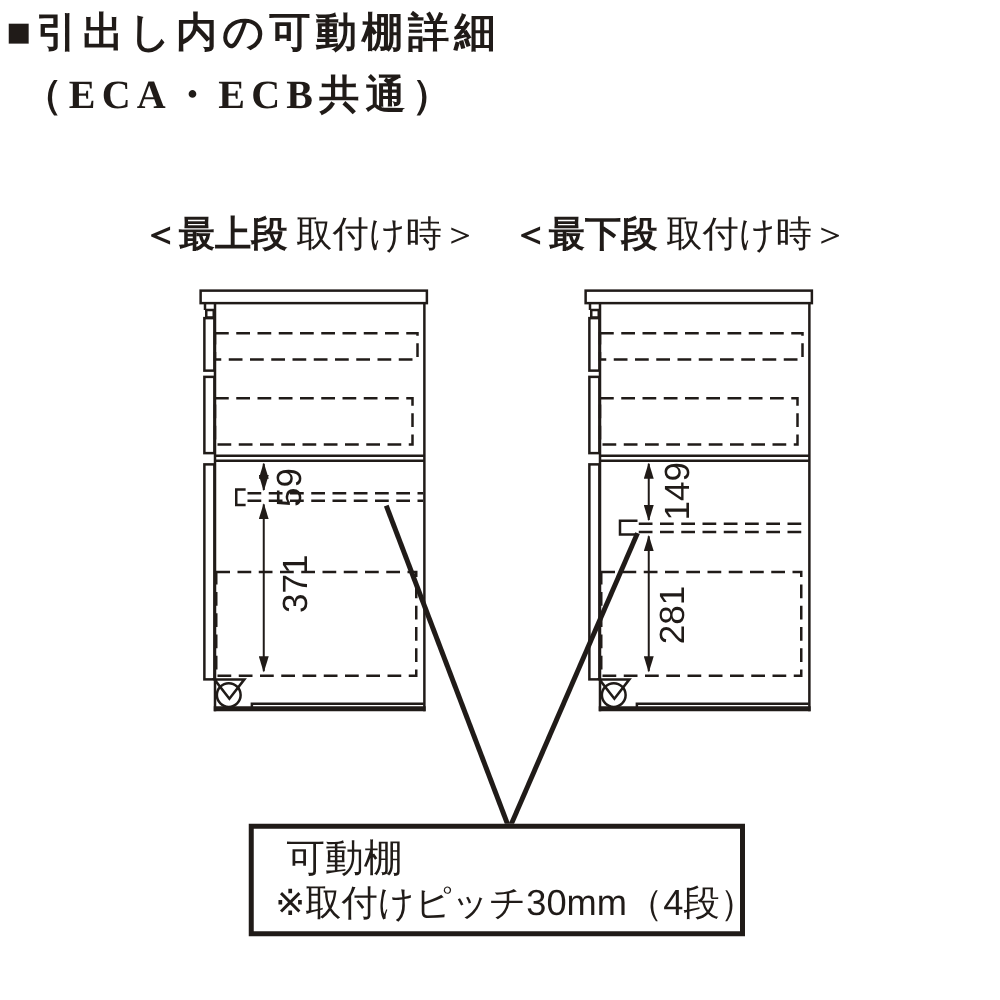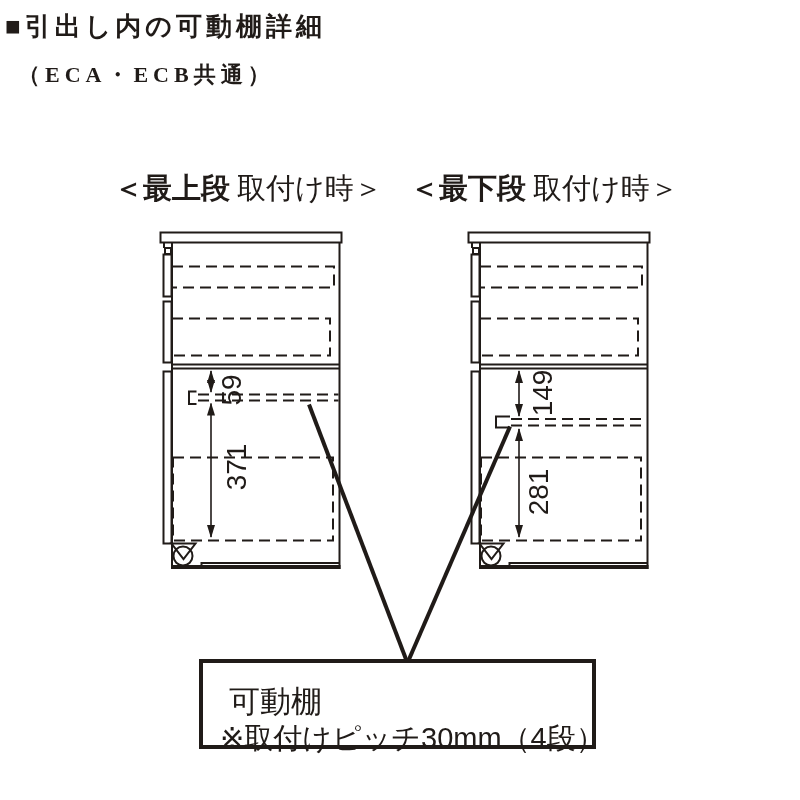--- a/index.html
+++ b/index.html
@@ -5,27 +5,27 @@
   html,body{margin:0;padding:0;}
   body{
     width:800px;height:800px;position:relative;overflow:hidden;
     background:#ffffff;
     font-family:"Liberation Sans","DejaVu Sans",sans-serif;
     color:#201b18;
   }
   .title{
     position:absolute;left:5px;top:8px;
     font-family:"Liberation Serif","DejaVu Serif",serif;
-    font-size:26px;font-weight:600;letter-spacing:4px;line-height:38px;
+    font-size:33px;font-weight:600;letter-spacing:4px;line-height:38px;
     white-space:nowrap;
   }
   .subtitle{
     position:absolute;left:18px;top:56px;
     font-family:"Liberation Serif","DejaVu Serif",serif;
-    font-size:22px;font-weight:600;letter-spacing:5px;line-height:38px;
+    font-size:32px;font-weight:600;letter-spacing:5px;line-height:38px;
     white-space:nowrap;
   }
   .cab-label{
     position:absolute;top:171px;width:264px;text-align:left;
     font-size:29px;line-height:34px;white-space:nowrap;
   }
   #label-left{left:114px;}
   #label-right{left:410px;}
   .lab-strong{font-weight:bold;}
   .lab-normal{font-weight:normal;margin-left:7px;}
@@ -37,21 +37,21 @@
   .dim{stroke-width:1.6;}
   .wfill{fill:#ffffff;}
   .dim-num{
     font-family:"Liberation Sans","DejaVu Sans",sans-serif;
     font-size:28px;fill:#201b18;text-anchor:middle;dominant-baseline:central;
   }
   .callout{
     position:absolute;left:199px;top:659px;width:397px;height:90px;
     box-sizing:border-box;border:4px solid #201b18;background:#ffffff;
   }
-  .callout-title{margin:22px 0 0 26px;font-size:31px;line-height:34px;white-space:nowrap;}
+  .callout-title{margin:7px 0 0 26px;font-size:31px;line-height:34px;white-space:nowrap;}
   .callout-note{margin:3px 0 0 17px;font-size:29px;line-height:32px;white-space:nowrap;}
 </style>
 </head>
 <body>
 
 <div class="title">■引出し内の可動棚詳細</div>
 <div class="subtitle">（ECA・ECB共通）</div>
 
 <div class="cab-label" id="label-left"><span class="lab-strong">＜最上段</span><span class="lab-normal">取付け時＞</span></div>
 

